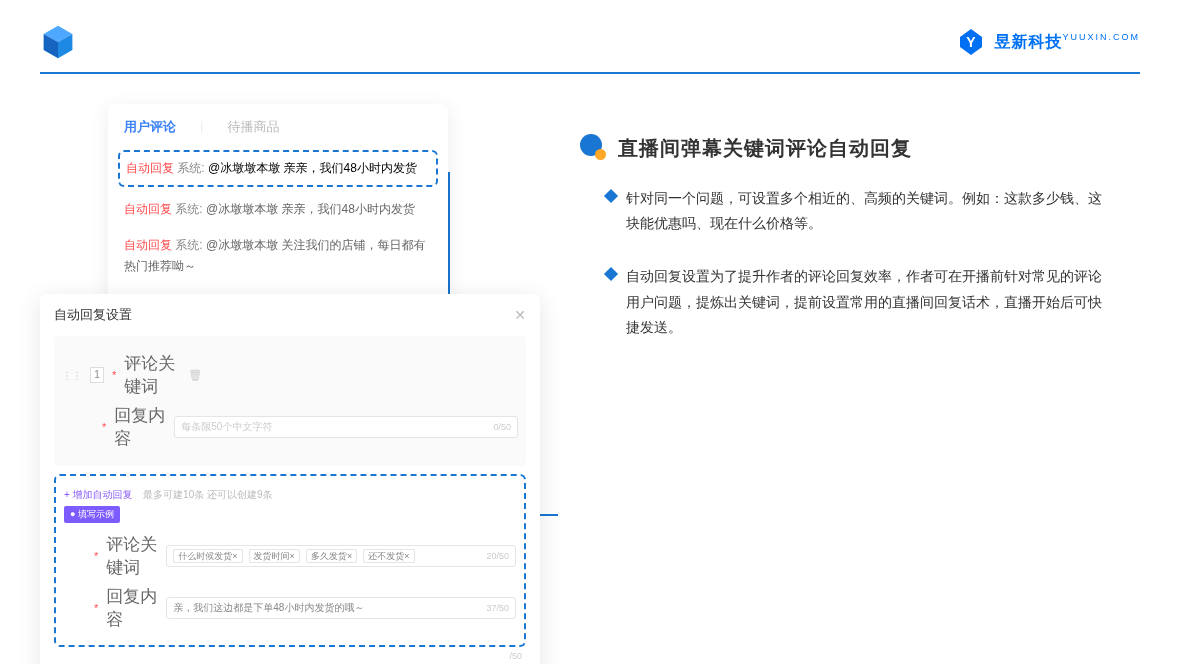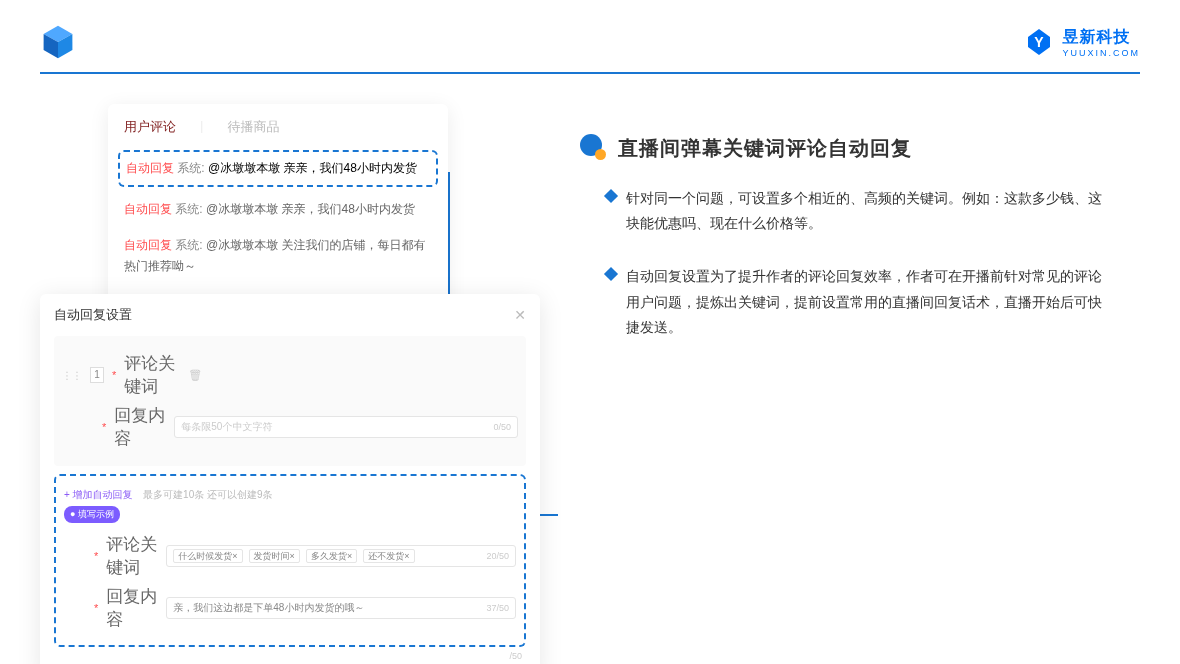--- a/index.html
+++ b/index.html
@@ -5,30 +5,30 @@
 * { margin: 0; padding: 0; box-sizing: border-box; }
 body { width: 1180px; height: 664px; font-family: "Microsoft YaHei", sans-serif; background: #fff; position: relative; overflow: hidden; }
 
 .header { display: flex; align-items: center; justify-content: space-between; padding: 24px 40px 0 40px; }
 .header-left { display: flex; align-items: center; gap: 16px; }
 .cube-icon { width: 36px; height: 36px; }
 .page-title { font-size: 30px; font-weight: 500; color: #333; letter-spacing: 2px; }
 .brand { display: flex; align-items: center; gap: 8px; }
 .brand-text { font-size: 16px; font-weight: 600; color: #0070f3; letter-spacing: 1px; }
 .brand-sub { font-size: 9px; color: #0070f3; letter-spacing: 2px; }
-.brand-col { display: flex; flex-direction: column; }
+.brand-col { display: flex; flex-direction: row; }
 .hr { height: 2px; background: #1976d2; margin: 12px 40px 0 40px; }
 
 .content { display: flex; padding: 30px 40px 0 40px; gap: 30px; position: relative; }
 .left { width: 510px; position: relative; }
 .right { flex: 1; padding-top: 30px; }
 
 .card-comments { width: 340px; background: #fff; box-shadow: 0 4px 20px rgba(0,0,0,0.08); border-radius: 6px; margin-left: 68px; padding: 14px 0 40px 0; position: relative; z-index: 1; }
 .tabs { display: flex; gap: 24px; padding: 0 16px 10px 16px; font-size: 13px; }
-.tab-active { font-weight: 400; color: #7f1d1d; }
+.tab-active { font-weight: 700; color: #3b82f6; }
 .tab-inactive { color: #bbb; }
 .tabs .divider { color: #eee; }
 .highlighted-row { border: 2px dashed #1976d2; border-radius: 6px; margin: 4px 10px; padding: 8px 6px; font-size: 12px; position: relative; }
 .comment-row { padding: 8px 16px; font-size: 12px; color: #666; line-height: 1.7; }
 .auto-label { color: #ff4d4f; font-weight: 500; }
 .sys-text { color: #888; }
 
 .card-settings { width: 500px; background: #fff; box-shadow: 0 4px 24px rgba(0,0,0,0.1); border-radius: 6px; margin-top: -30px; padding: 12px 14px 18px 14px; position: relative; z-index: 2; }
 .settings-header { display: flex; justify-content: space-between; align-items: center; font-size: 13px; color: #333; padding-bottom: 8px; }
 .close-x { color: #bbb; font-size: 14px; }
@@ -38,21 +38,21 @@
 .idx { width: 14px; height: 16px; background: #fff; border: 1px solid #ddd; text-align: center; font-size: 10px; color: #888; line-height: 14px; }
 .req { color: #ff4d4f; }
 .label { color: #666; width: 52px; font-size: 17px; }
 .input-box { flex: 1; height: 22px; border: 1px solid #e5e5e5; border-radius: 3px; background: #fff; display: flex; align-items: center; padding: 0 6px; justify-content: space-between; }
 .placeholder { color: #ccc; font-size: 10px; }
 .counter { color: #ccc; font-size: 9px; }
 .trash { color: #ccc; font-size: 11px; margin-left: 4px; }
 .example-wrap { border: 2px dashed #1976d2; border-radius: 6px; padding: 8px; margin-top: 8px; }
 .add-link { color: #8b5cf6; font-size: 10px; }
 .add-hint { color: #bbb; font-size: 10px; margin-left: 6px; }
-.badge { background: #7c5cff; color: #fff; font-size: 9px; padding: 2px 6px; border-radius: 8px; display: inline-block; margin: 4px 0; }
+.badge { background: #7c5cff; color: #fff; font-size: 9px; padding: 2px 6px; border-radius: 2px; display: inline-block; margin: 4px 0; }
 .tag { border: 1px solid #e5e5e5; border-radius: 2px; padding: 1px 4px; font-size: 9px; color: #888; background: #fff; margin-right: 3px; }
 
 .section-header { display: flex; align-items: center; gap: 10px; margin-bottom: 24px; }
 .bubble-icon { width: 28px; height: 28px; position: relative; }
 .bubble-blue { width: 22px; height: 22px; background: #1976d2; border-radius: 50%; position: absolute; top: 0; left: 0; }
 .bubble-orange { width: 11px; height: 11px; background: #ffa726; border-radius: 50%; position: absolute; bottom: 2px; right: 2px; }
 .section-title { font-size: 20px; color: #333; letter-spacing: 1px; }
 
 .bullet-item { display: flex; gap: 10px; margin: 0 0 28px 26px; }
 .diamond { width: 10px; height: 10px; background: #1976d2; transform: rotate(45deg); margin-top: 5px; flex-shrink: 0; }

